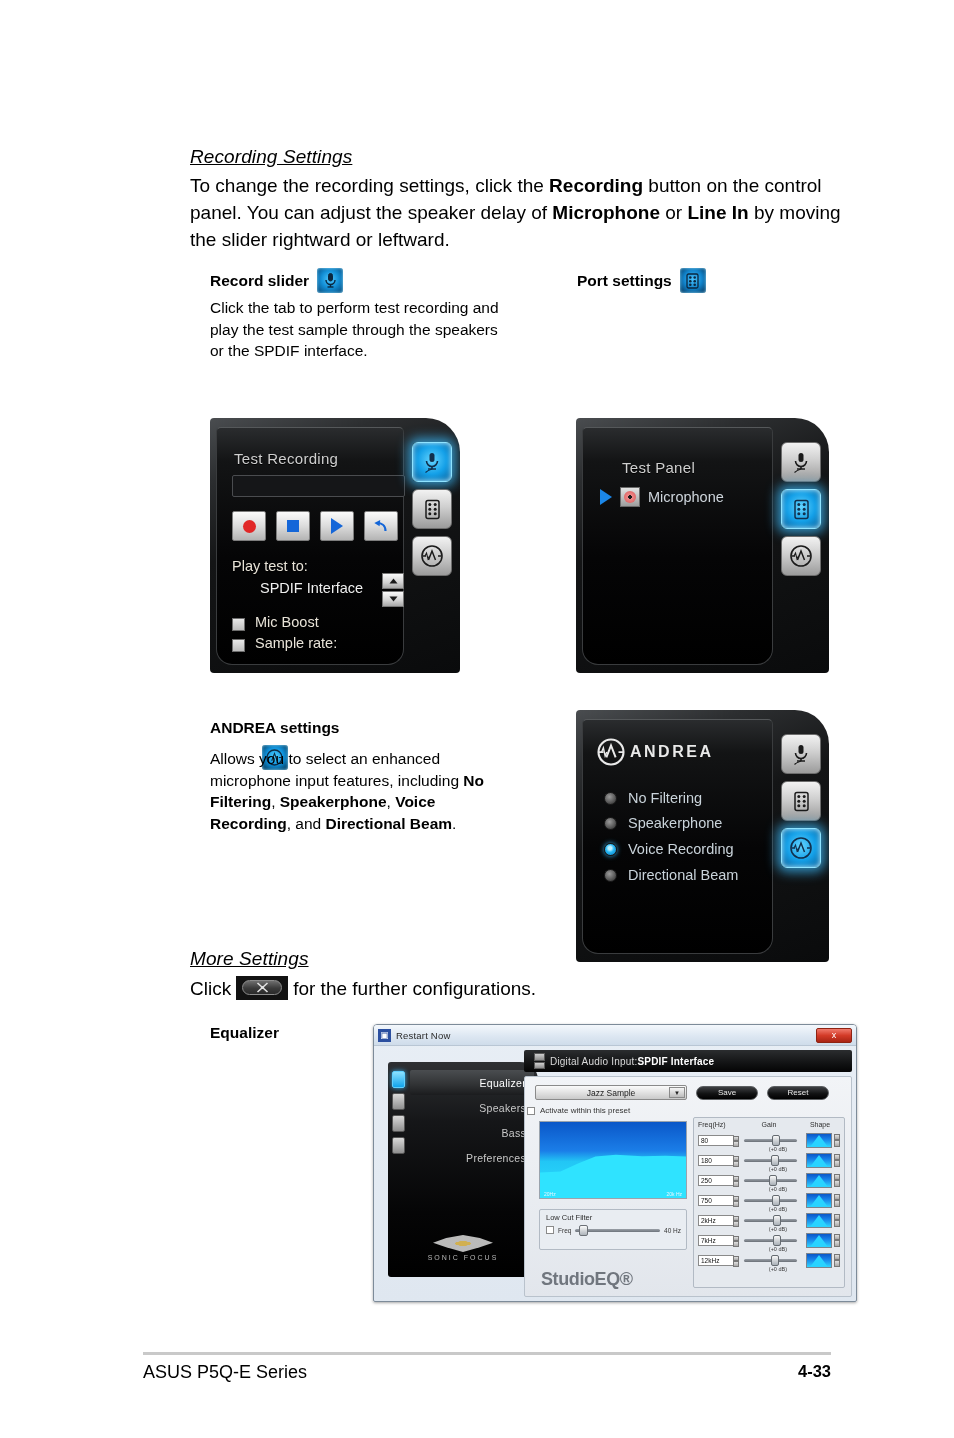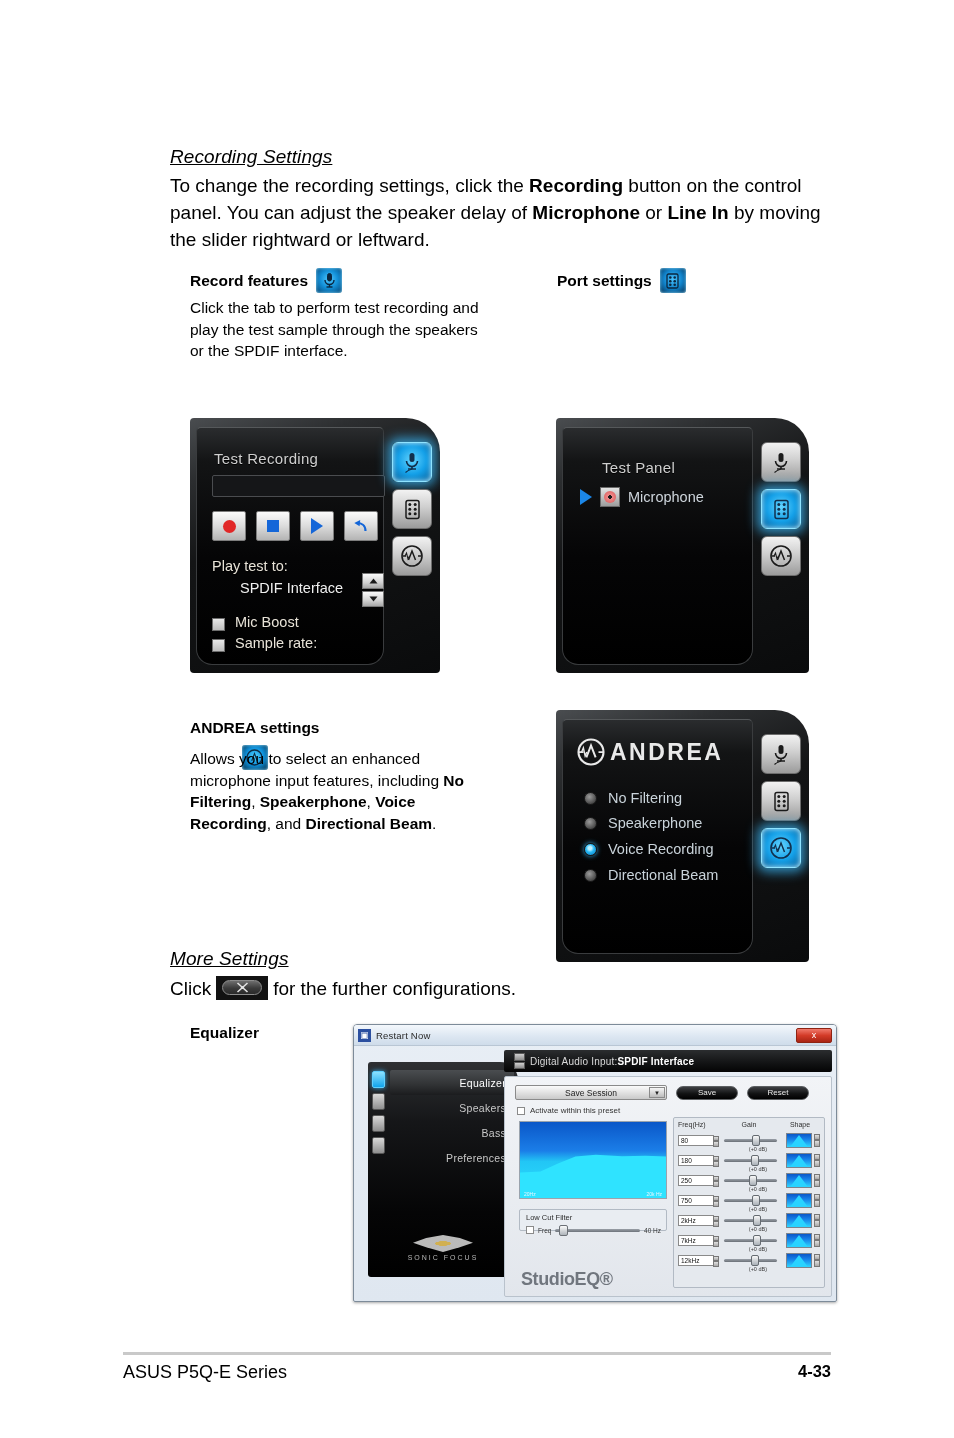--- a/index.html
+++ b/index.html
@@ -7,21 +7,21 @@
   body {
     width: 954px;
     height: 1438px;
     background: #ffffff;
     font-family: "Liberation Sans", sans-serif;
     color: #000000;
     position: relative;
     overflow: hidden;
   }
 
-  .page { position: absolute; inset: 0; }
+  .page { position: absolute; inset: 0; margin-left: 20px; }
 
   
   .sec-head {
     position: absolute;
     font-size: 19px;
     font-style: italic;
     text-decoration: underline;
     letter-spacing: .1px;
   }
   .body-text {
@@ -210,21 +210,21 @@
   }
   .rp-text { color: #cfd6dd; font-size: 14.5px; }
 
   
   .andrea-logo {
     position: absolute;
     display: flex; align-items: center; gap: 4px;
   }
   .andrea-word {
     color: #e9e9e9;
-    font-size: 23px;
+    font-size: 16px;
     font-weight: bold;
     letter-spacing: 2.5px;
   }
   .radio-row { position: absolute; display: flex; align-items: center; gap: 11px; }
   .radio {
     width: 13px; height: 13px; border-radius: 50%;
     background: radial-gradient(circle at 40% 35%, #9b9b9b, #4a4a4a 70%, #2a2a2a 100%);
     border: 1px solid #1d1d1d;
   }
   .radio.on {
@@ -374,21 +374,21 @@
   .dk-btn {
     width: 62px; height: 14px;
     background: linear-gradient(180deg,#3d3f42 0%, #121314 55%, #000 100%);
     border: 1px solid #5c5f62;
     border-radius: 7px;
     color: #e6e6e6;
     font-size: 8px;
     display: flex; align-items: center; justify-content: center;
   }
 
-  .act-row { position: absolute; left: 12px; top: 29px; display: flex; align-items: center; gap: 5px; }
+  .act-row { position: absolute; left: 2px; top: 29px; display: flex; align-items: center; gap: 5px; }
   .mini-cb { width: 8px; height: 8px; background: #fff; border: 1px solid #8a8a8a; }
   .mini-lbl { font-size: 8px; color: #333; }
 
   .eq-graph {
     position: absolute;
     left: 14px; top: 44px;
     width: 148px; height: 78px;
     border: 1px solid #9aa3ad;
     background: linear-gradient(180deg,#0a57c8 0%, #1b7ee8 38%, #22c6f5 52%, #2ee0ff 100%);
     overflow: hidden;
@@ -401,21 +401,21 @@
   }
   .eq-graph .gtext {
     position:absolute; bottom:1px; left:4px; right:4px;
     display:flex; justify-content:space-between;
     font-size: 5px; color: #e9f6ff;
   }
 
   .lowcut {
     position: absolute;
     left: 14px; top: 132px;
-    width: 148px; height: 22px;
+    width: 148px; height: 41px;
     background: #e9edf2;
     border: 1px solid #b2bac4;
     border-radius: 2px;
   }
   .lowcut .lc-title { position:absolute; left: 6px; top: 3px; font-size: 7.5px; color: #2c2c2c; }
   .lowcut .lc-row { position:absolute; left: 6px; top: 16px; right: 5px; display:flex;align-items:center;gap:4px; }
   .lc-track { flex: 1; height: 3px; background: linear-gradient(180deg,#9aa0a8,#6d737a); border-radius:2px; position: relative; }
   .lc-knob {
     position: absolute; left: 4%; top: -4px;
     width: 9px; height: 11px;
@@ -526,21 +526,21 @@
 
 <div class="page">
 
   <div class="sec-head" style="left:170px; top:146px;">Recording Settings</div>
 
   <div class="body-text" style="left:170px; top:172px; width:675px;">
     <span>To change the recording settings, click the </span><b>Recording</b><span> button on the control panel. You can adjust the speaker delay of </span><b>Microphone</b><span> or </span><b>Line In</b><span> by moving the slider rightward or leftward.</span>
   </div>
 
   <div class="sub-head" style="left:190px; top:268px;">
-    <span>Record features</span>
+    <span>Record slider</span>
     <span class="chip chip-mic">
       <svg width="15" height="17" viewBox="0 0 15 17">
         <rect x="5.5" y="1.5" width="4" height="7.5" rx="2" fill="#0a2740" stroke="#0a2740"></rect>
         <path d="M3 8 a4.5 4.5 0 0 0 9 0" fill="none" stroke="#0a2740" stroke-width="1.4"></path>
         <line x1="7.5" y1="12.5" x2="7.5" y2="15" stroke="#0a2740" stroke-width="1.4"></line>
         <line x1="4.5" y1="15" x2="10.5" y2="15" stroke="#0a2740" stroke-width="1.4"></line>
       </svg>
     </span>
   </div>
   <div class="sub-body" style="left:190px; top:297px; width:300px;">Click the tab to perform test recording and play the test sample through the speakers or the SPDIF interface.</div>
@@ -816,21 +816,21 @@
               <i></i>
               <i></i>
             </span>
           <span class="eq-header-text"><span>Digital Audio Input:</span><b>SPDIF Interface</b></span>
         </div>
 
         <div class="eq-main">
 
           <div class="preset-row">
             <span class="preset-sel">
-              <span>Save Session</span>
+              <span>Jazz Sample</span>
               <span class="caret">▼</span>
             </span>
             <span class="dk-btn">Save</span>
             <span class="dk-btn">Reset</span>
           </div>
 
           <div class="act-row">
             <span class="mini-cb"></span>
             <span class="mini-lbl">Activate within this preset</span>
           </div>

